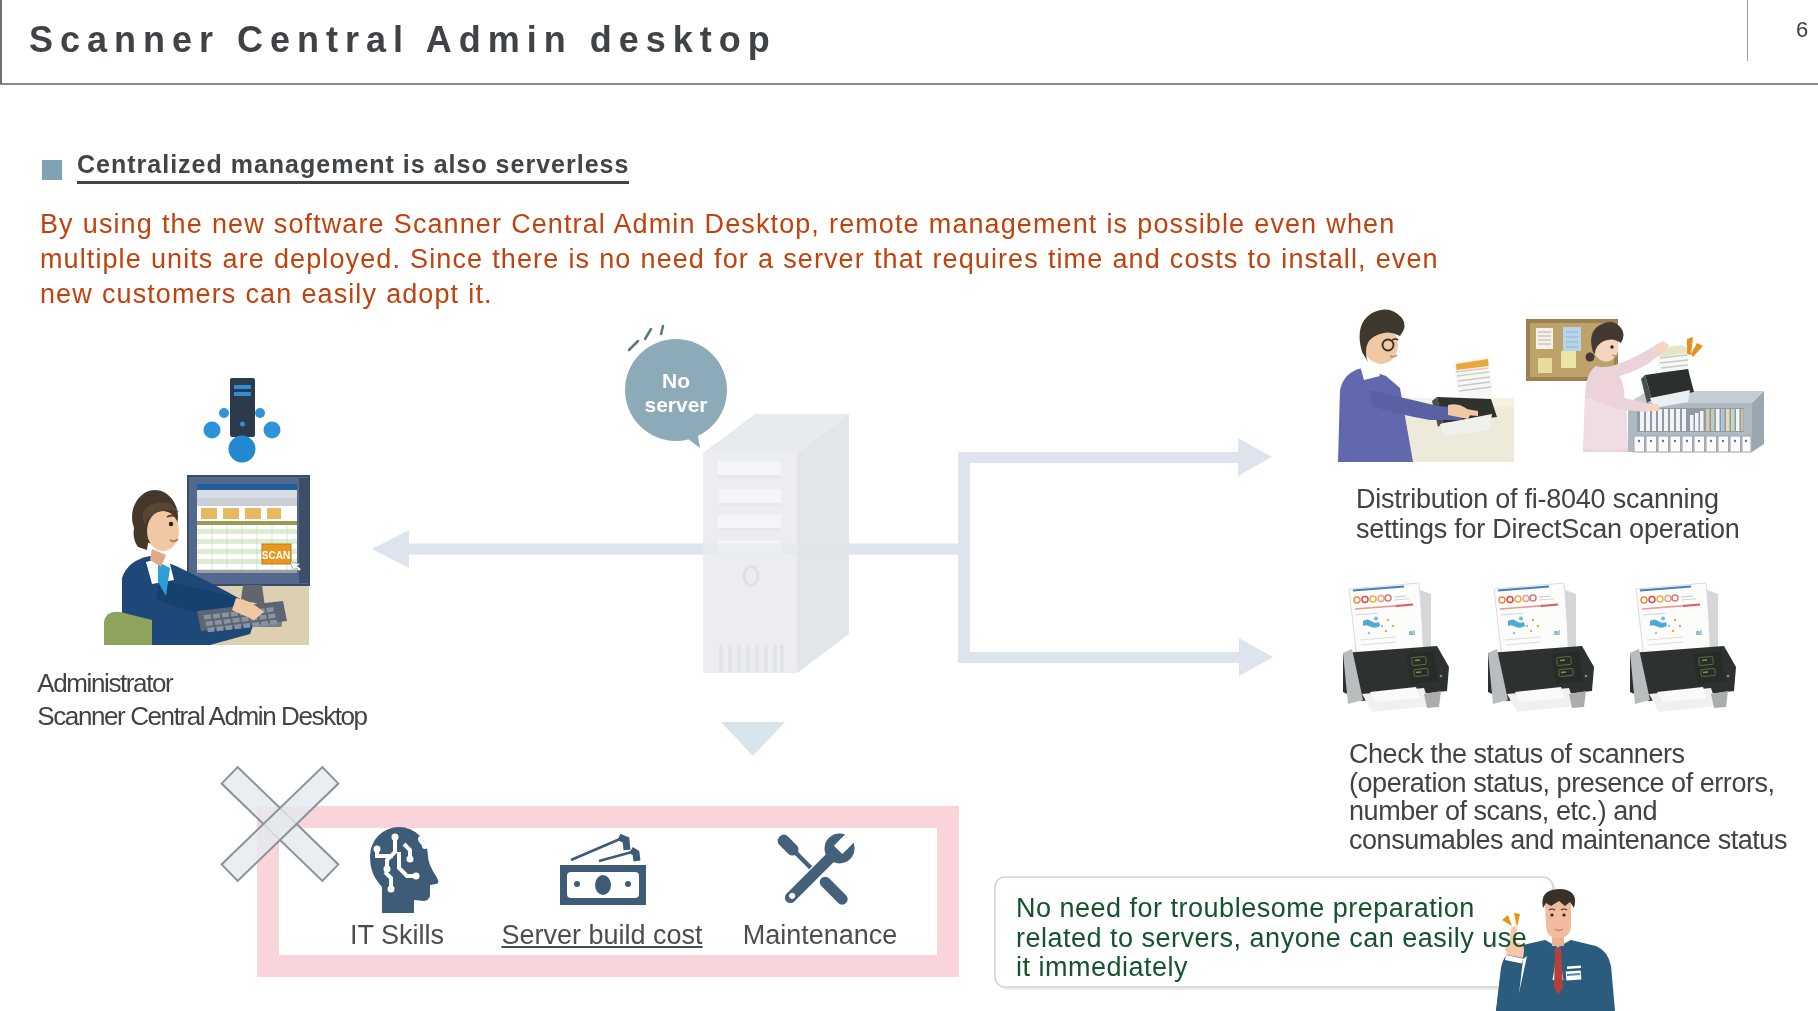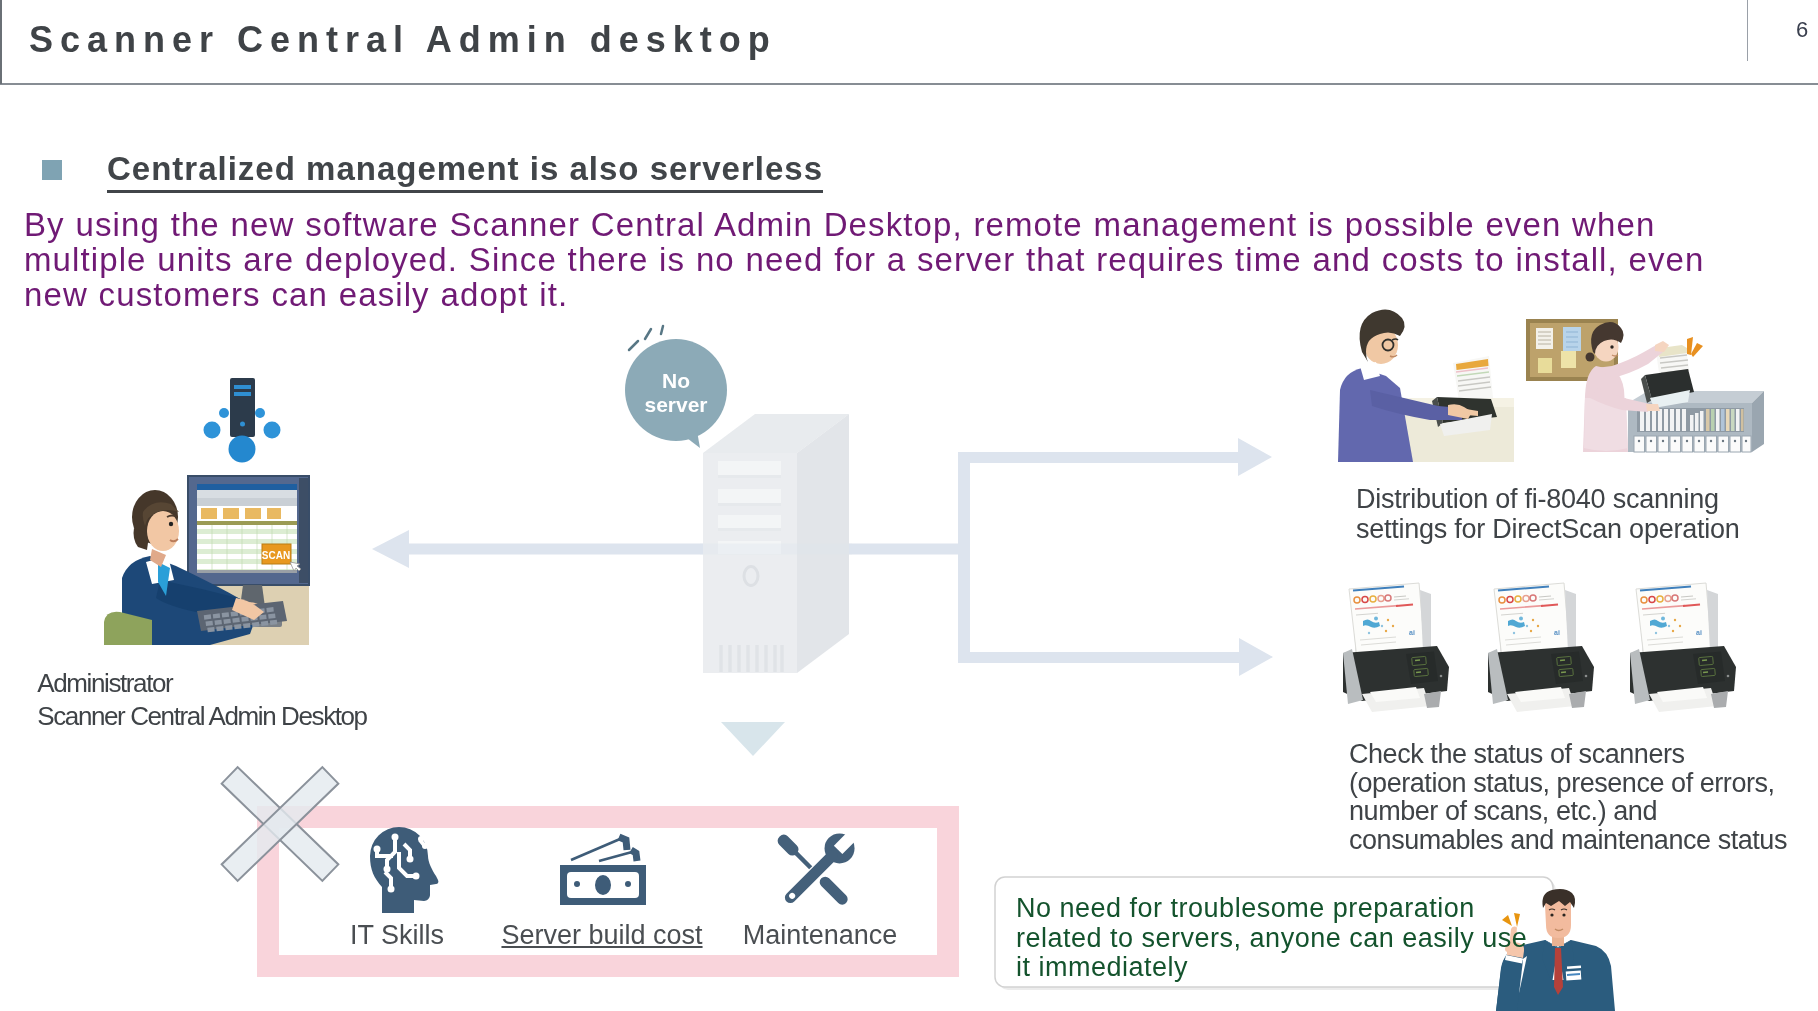--- a/index.html
+++ b/index.html
@@ -3,24 +3,24 @@
 <meta charset="utf-8">
 <style>
   html,body{margin:0;padding:0;}
   body{width:1818px;height:1011px;position:relative;background:#ffffff;
        font-family:"Liberation Sans", sans-serif;overflow:hidden;}
   .abs{position:absolute;}
   #title{left:29px;top:19px;font-size:36px;line-height:42px;font-weight:bold;color:#3f4347;letter-spacing:7px;}
   #pagenum{left:1796px;top:17px;font-size:22px;color:#3a3f4e;}
   #vline{left:1747px;top:0;width:1px;height:61px;background:#9aa0a8;}
   #hrule{left:0;top:83px;width:1818px;height:1.5px;background:#878d94;}
-  #heading{left:77px;top:150px;font-size:33px;font-weight:bold;color:#414549;
-           border-bottom:3px solid #414549;padding-bottom:2px;letter-spacing:1px;margin-left:30px;}
+  #heading{left:77px;top:150px;font-size:25px;font-weight:bold;color:#414549;
+           border-bottom:3px solid #414549;padding-bottom:2px;letter-spacing:1px;}
   #hsq{left:42px;top:160px;width:20px;height:20px;background:#7fa3b3;}
-  #para{left:24px;top:207px;font-size:33px;line-height:35px;color:#701a75;white-space:nowrap;letter-spacing:1.1px;word-spacing:0.5px;}
+  #para{left:40px;top:207px;font-size:27px;line-height:35px;color:#c2410c;white-space:nowrap;letter-spacing:1.1px;word-spacing:0.5px;}
   .cap{color:#3f4347;font-size:27px;}
   #cap1{left:1356px;top:484px;line-height:30px;letter-spacing:-0.25px;}
   #cap2{left:1349px;top:740px;line-height:28.7px;letter-spacing:-0.45px;}
   #adminlab{left:202px;top:667px;transform:translateX(-50%);text-align:left;font-size:26px;line-height:33px;color:#3f4347;white-space:nowrap;letter-spacing:-1.4px;}
   .boxlab{top:920px;font-size:27px;color:#4a4e52;text-align:center;width:260px;}
   #lab1{left:267px;}
   #lab2{left:472px;text-decoration:underline;}
   #lab3{left:690px;}
   #bubbletext{left:1016px;top:894px;font-size:27px;line-height:29.5px;color:#14532d;letter-spacing:0.5px;}
 </style>

